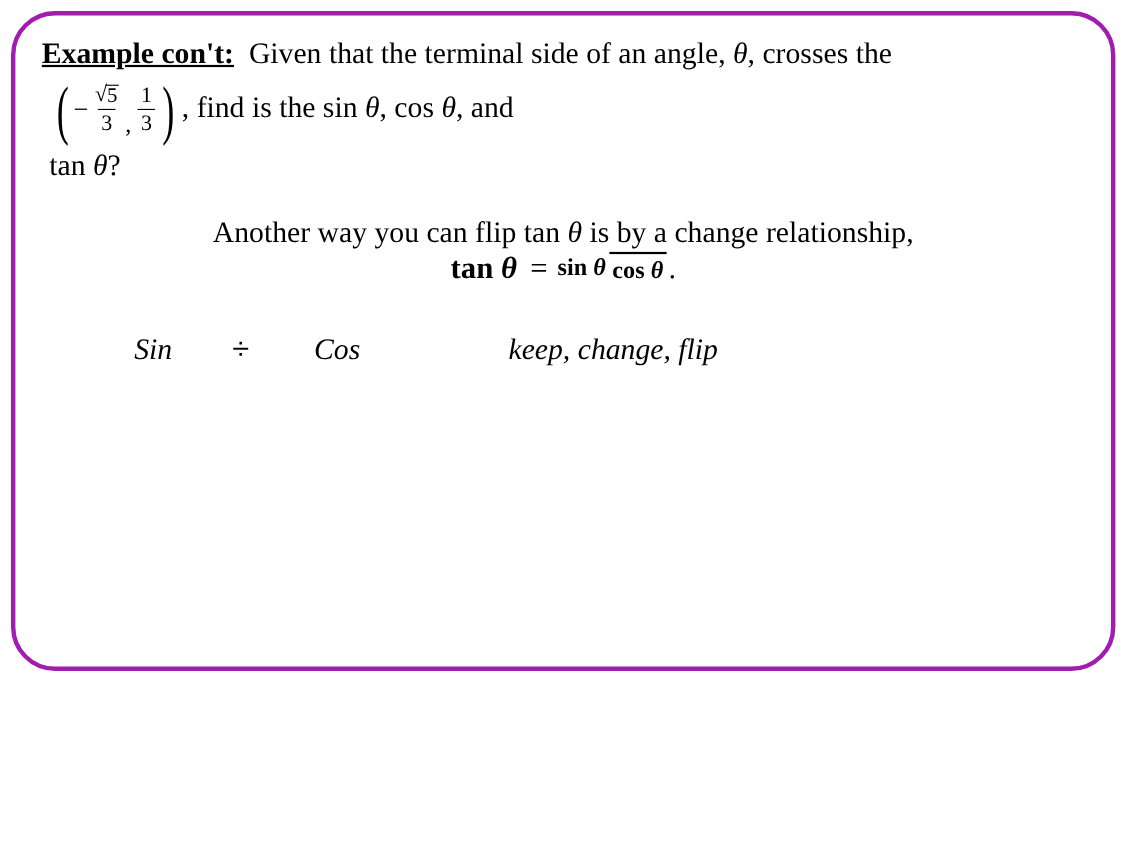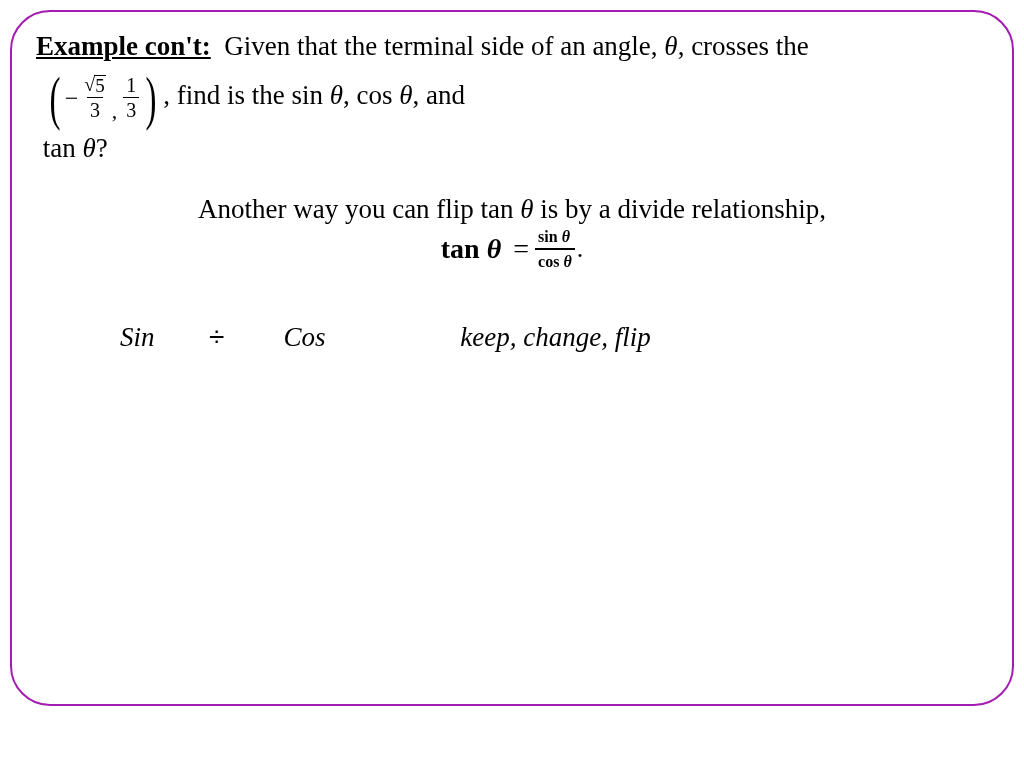--- a/index.html
+++ b/index.html
@@ -7,23 +7,23 @@
     padding: 0;
     width: 1024px;
     height: 768px;
     background: #fff;
     font-family: "Palatino Linotype", "Book Antiqua", Palatino, Georgia, serif;
     color: #000;
   }
   .slide {
     box-sizing: border-box;
     width: 1004px;
-    height: 696px;
+    height: 600px;
     margin: 10px;
-    border: 2px solid #a21caf;
+    border: 4px solid #a21caf;
     border-radius: 40px;
     padding: 14px 24px 24px 24px;
     position: relative;
     overflow: hidden;
   }
   .block {
     font-size: 27px;
     line-height: 1.55;
   }
   .heading {
@@ -84,36 +84,35 @@
   .formula-inner {
     display: inline-flex;
     align-items: center;
     font-weight: bold;
     font-size: 28px;
   }
   .formula-inner .lhs { margin-right: 6px; }
   .formula-inner .eq { margin: 0 6px; font-weight: normal;}
   .bfrac {
     display: inline-flex;
-    flex-direction: column;
-    align-items: flex-start;
-    font-size: 16px;
+    align-items: center;
+    font-size: 22px;
     line-height: 1.2;
   }
   .bfrac .num { padding: 0 3px 2px 3px; }
   .bfrac .den { border-top: 2px solid #000; padding: 2px 3px 0 3px; }
   .period { font-weight: normal; font-size: 26px; margin-left: 2px;}
 
   .explain {
     font-size: 27px;
     line-height: 1.55;
     margin-top: 8px;
   }
   .bottom-row {
-    margin-top: 50px;
+    margin-top: 40px;
     padding-left: 84px;
     font-size: 27px;
     font-style: italic;
     font-family: "Palatino Linotype", "Book Antiqua", Palatino, serif;
   }
   .bottom-row .seg { display: inline-block; }
   .div-sign {
     font-style: normal;
     display: inline-block;
     font-size: 28px;
@@ -143,21 +142,21 @@
           <span class="num">1</span>
           <span class="den">3</span>
         </span>
         <span class="paren">)</span>
       </span><span>, find is the sin </span><span class="theta">θ</span><span>, cos </span><span class="theta">θ</span><span>, and</span>
     <br>
     &nbsp;<span>tan </span><span class="theta">θ</span><span>?</span>
   </div>
 
   <div class="mid-line">
-    <span>Another way you can flip tan </span><span class="theta">θ</span><span> is by a divide relationship,</span>
+    <span>Another way you can flip tan </span><span class="theta">θ</span><span> is by a change relationship,</span>
   </div>
 
   <div class="formula-line">
     <span class="formula-inner">
       <span class="lhs"><span>tan </span><span class="theta" style="font-weight:bold;font-style:italic">θ</span></span>
       <span class="eq">=</span>
       <span class="bfrac">
         <span class="num"><span>sin </span><span class="theta" style="font-weight:bold;font-style:italic">θ</span></span>
         <span class="den"><span>cos </span><span class="theta" style="font-weight:bold;font-style:italic">θ</span></span>
       </span>

